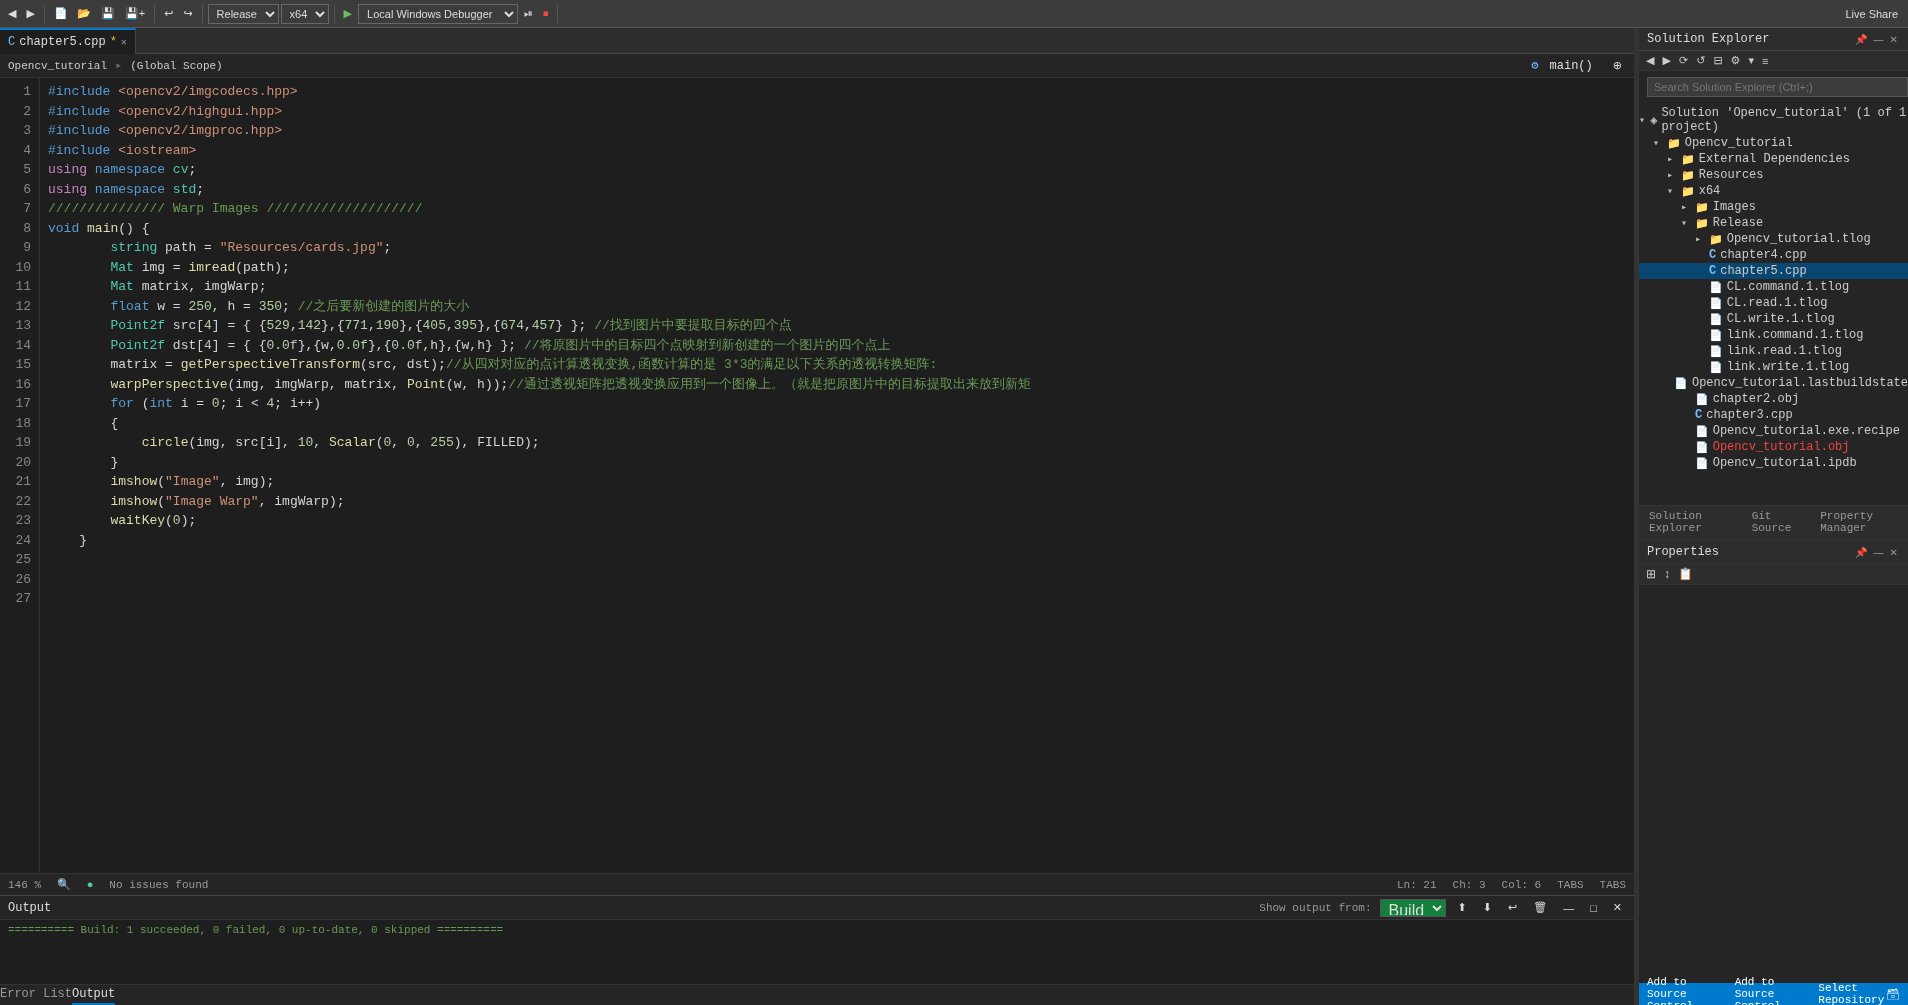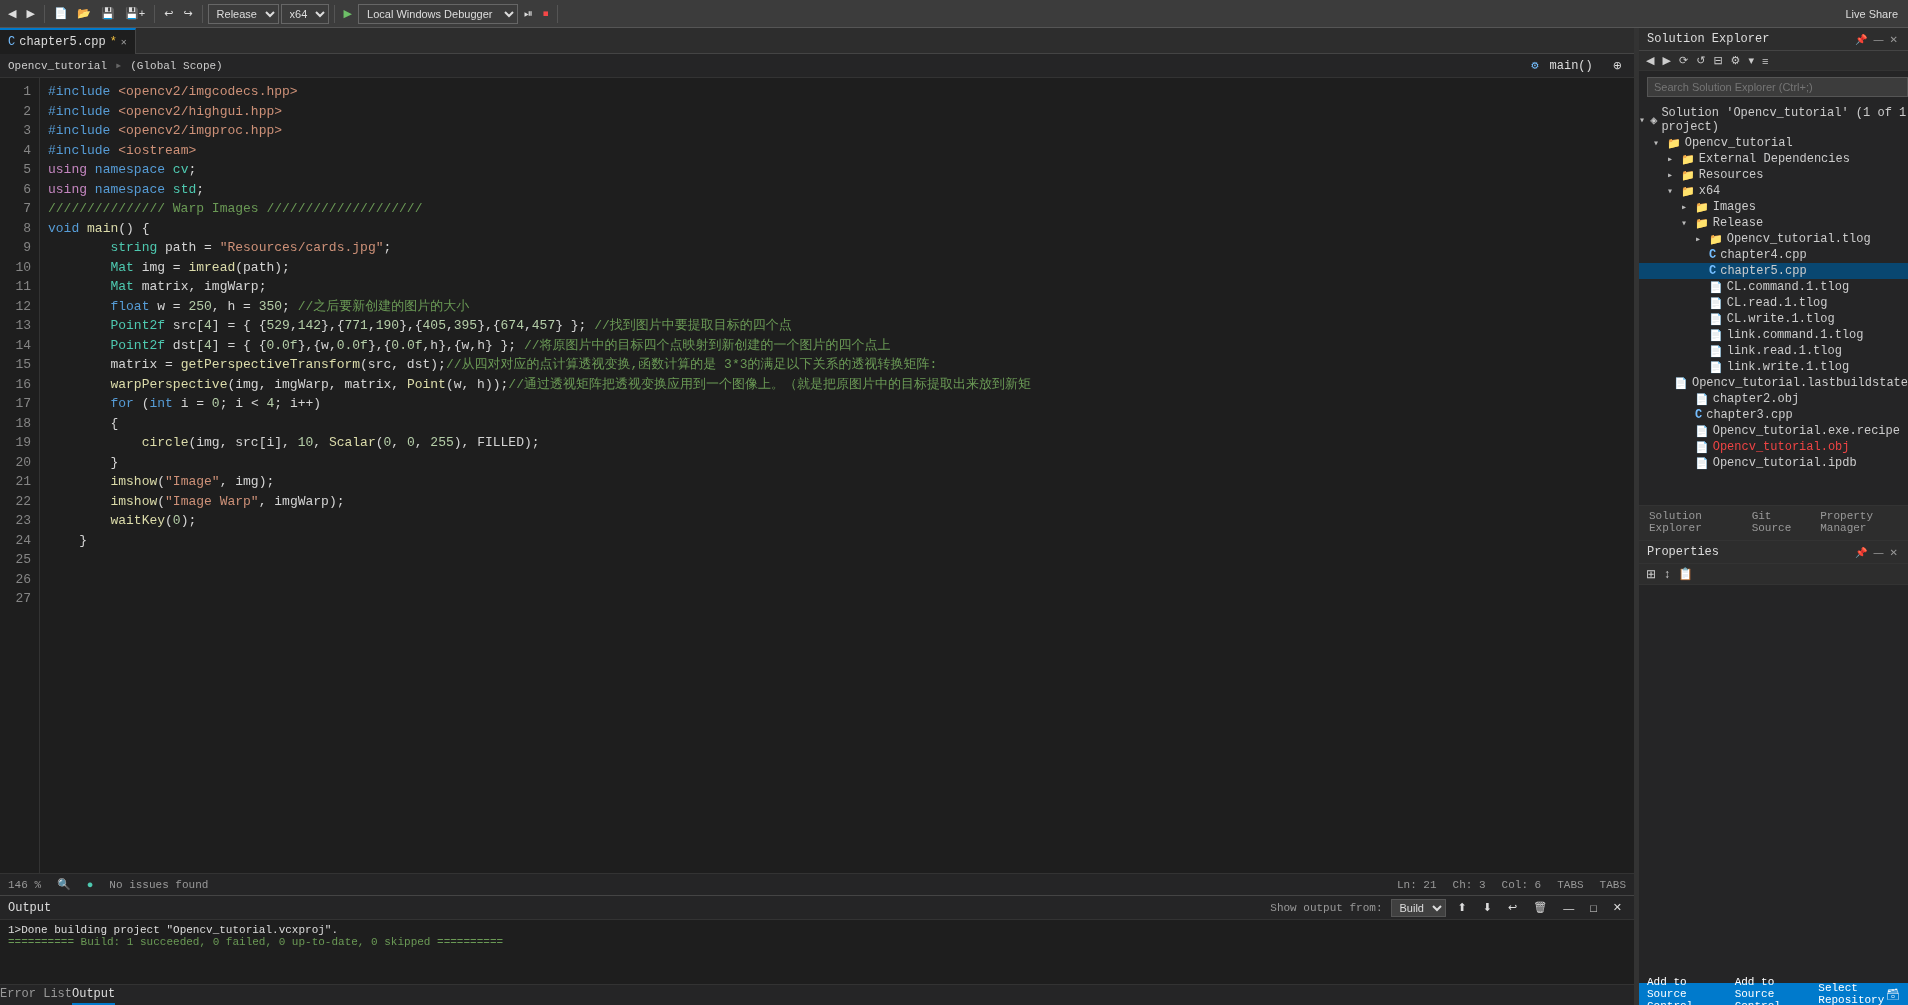--- a/index.html
+++ b/index.html
@@ -39,21 +39,21 @@
     #code-body { flex: 1; padding: 4px 8px; overflow: auto; font-size: 13px; line-height: 1.5; white-space: pre; color: #d4d4d4; }
 
     
     #output-panel { background: #1e1e1e; border-top: 1px solid #444; height: 110px; display: flex; flex-direction: column; }
     #output-header { background: #252526; display: flex; align-items: center; padding: 0 8px; height: 24px; border-bottom: 1px solid #333; justify-content: space-between; }
     .output-title { font-size: 12px; color: #ddd; }
     #output-tabs { display: flex; gap: 0; }
     .output-tab { padding: 2px 0; font-size: 12px; cursor: pointer; color: #999; border-bottom: 2px solid transparent; }
     .output-tab.active { color: #ddd; border-bottom: 2px solid #007acc; }
     #output-controls { display: flex; align-items: center; gap: 8px; }
-    #output-filter { background: #404040; border: 1px solid #555; color: #ddd; font-size: 11px; padding: 1px 4px; height: 18px; }
+    #output-filter { background: #15803d; border: 1px solid #555; color: #ddd; font-size: 16px; padding: 1px 4px; height: 18px; }
     #output-body { flex: 1; padding: 4px 8px; overflow: auto; font-size: 11px; color: #ddd; }
 
     
     #right-panel { width: 270px; background: #252526; display: flex; flex-direction: column; border-left: 1px solid #333; }
 
     
     #solution-header { background: #2d2d2d; padding: 4px 8px; font-size: 12px; color: #ddd; display: flex; justify-content: space-between; align-items: center; border-bottom: 1px solid #444; }
     #solution-toolbar { background: #2d2d2d; padding: 2px 4px; display: flex; align-items: center; gap: 2px; border-bottom: 1px solid #333; }
     .sol-btn { background: transparent; border: none; color: #ccc; font-size: 11px; cursor: pointer; padding: 1px 3px; }
     #search-solution { background: #3c3c3c; border: 1px solid #555; color: #ccc; font-size: 11px; padding: 2px 6px; width: 100%; margin: 4px; height: 20px; }
@@ -202,21 +202,20 @@
             <button class="toolbar-btn">⬆</button>
             <button class="toolbar-btn">⬇</button>
             <button class="toolbar-btn">↩</button>
             <button class="toolbar-btn">🗑</button>
             <button class="toolbar-btn">—</button>
             <button class="toolbar-btn">□</button>
             <button class="toolbar-btn">✕</button>
           </div>
         </div>
         <div id="output-body">
-            <div style="color: rgb(221, 221, 221);">1&gt;Done building project "Opencv_tutorial.vcxproj".</div>
             <div style="color: rgb(106, 153, 85);">========== Build: 1 succeeded, 0 failed, 0 up-to-date, 0 skipped ==========</div>
           </div>
         <div id="output-tabs" style="display:flex;background:#252526;border-top:1px solid #333;">
           <div class="output-tab">Error List</div>
           <div class="output-tab active">Output</div>
         </div>
       </div>
     </div>
 
     <div id="vertical-divider"></div>

